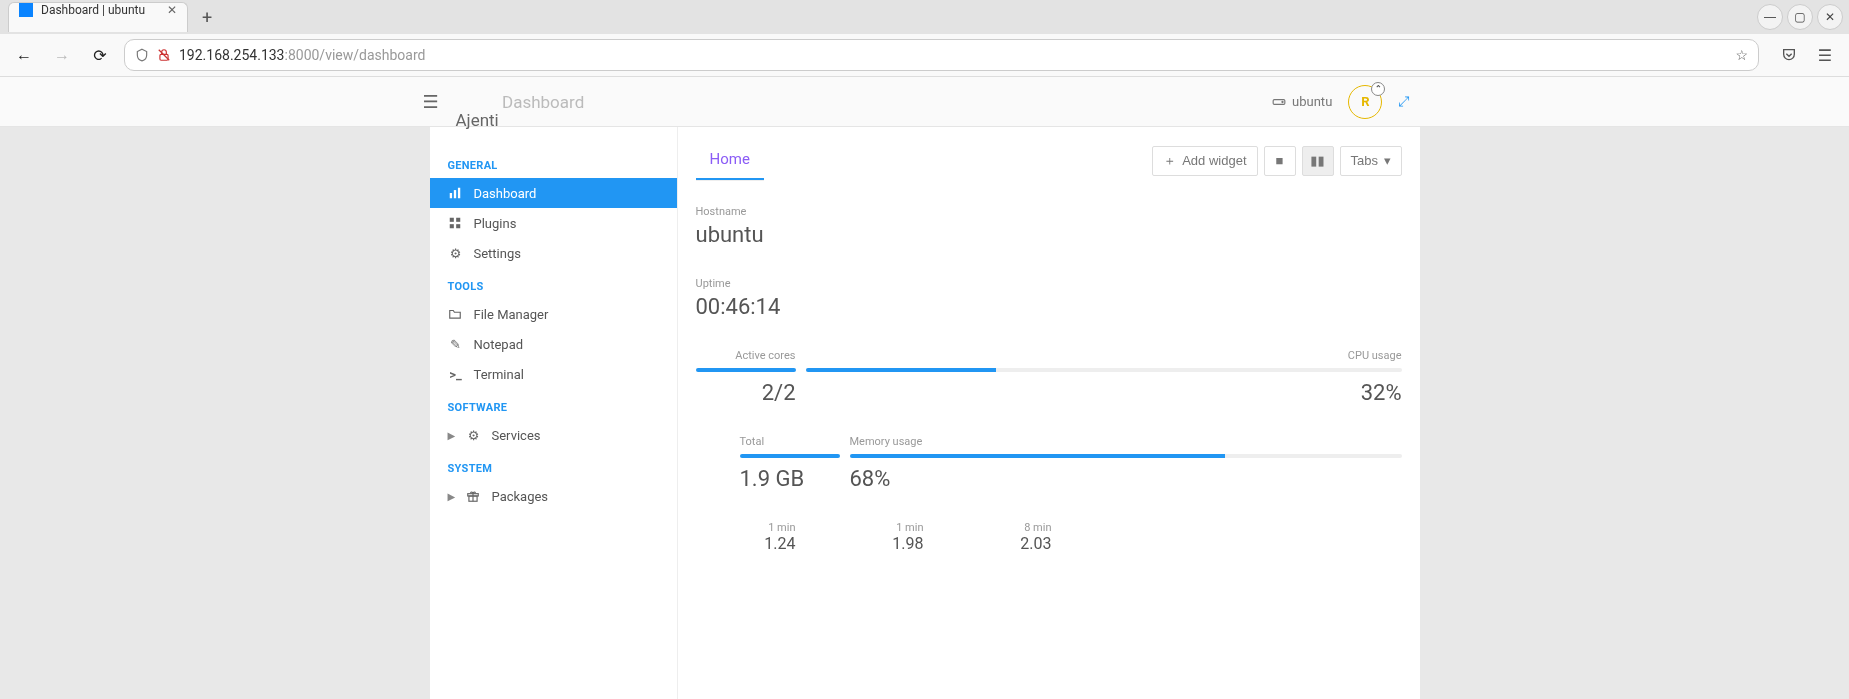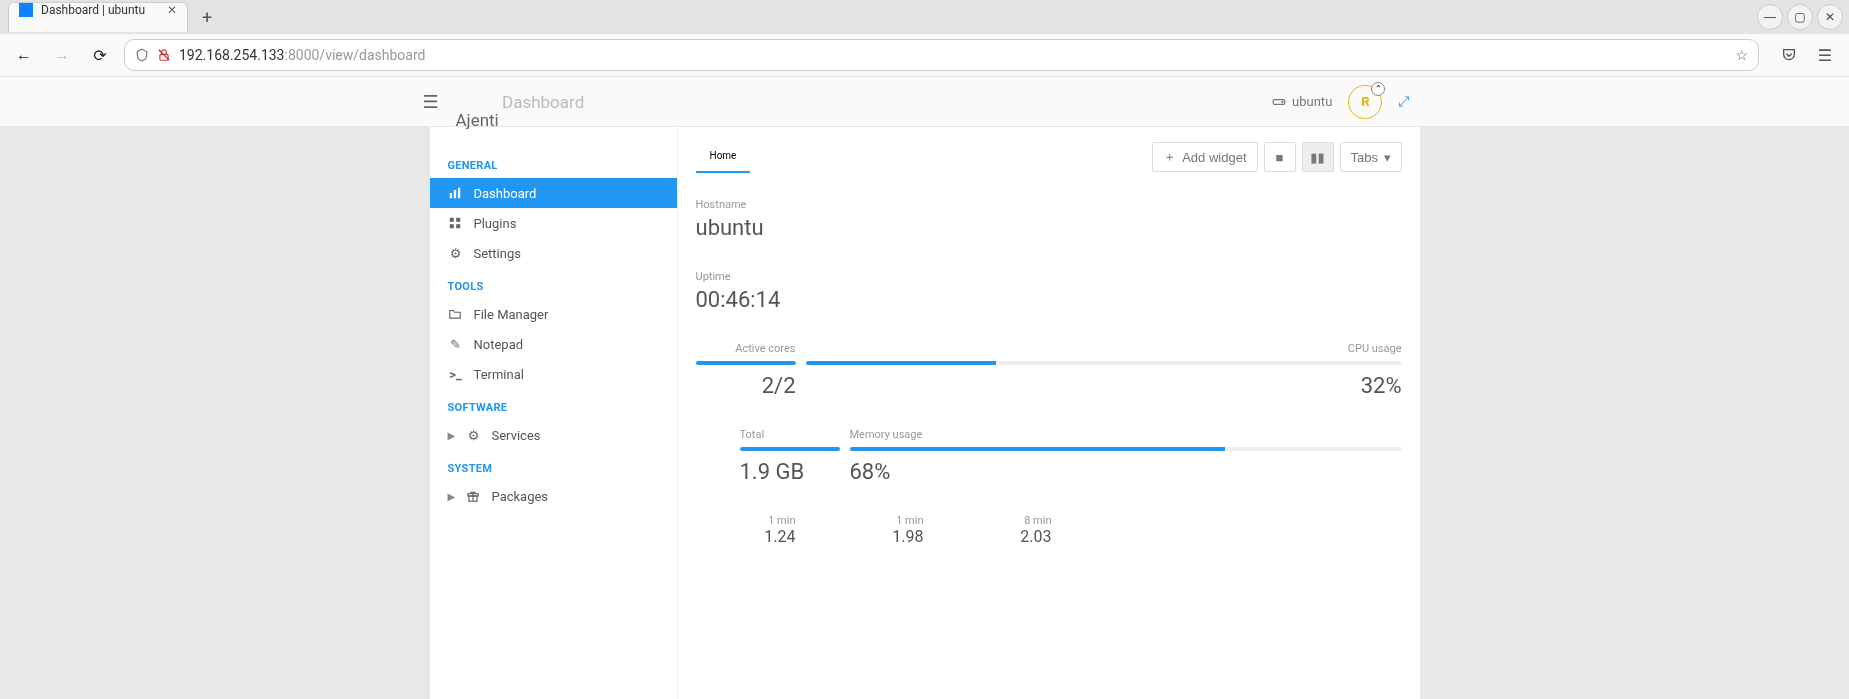--- a/index.html
+++ b/index.html
@@ -49,21 +49,21 @@
 .sb-item{ display:flex; align-items:center; gap:10px; height:30px; padding:0 18px; color:#555; cursor:pointer; font-size:13px;}
 .sb-item .chev{width:8px;color:#888;font-size:10px;}
 .sb-item.active{ background:#2196F3; color:#fff;}
 .sb-item.active .ic{color:#fff;}
 .sb-item .ic{width:16px;color:#666;text-align:center;}
 
 
 .content{ flex:1; padding:13px 18px;}
 .ctrl-row{display:flex;align-items:center;gap:8px;}
 .tabbar{display:flex;border-bottom:1px solid #eee;}
-.tabbar .tabitem{padding:10px 14px;font-size:10px;color:#000000;border-bottom:2px solid #2196F3;cursor:pointer;}
+.tabbar .tabitem{padding:10px 14px;font-size:15px;color:#8b5cf6;border-bottom:2px solid #2196F3;cursor:pointer;}
 .toolbar-right{margin-left:auto;display:flex;gap:6px;align-items:center;}
 .btn{height:30px;border:1px solid #ddd;background:#fff;border-radius:2px;padding:0 10px;display:flex;align-items:center;gap:6px;color:#777;cursor:pointer;font-size:13px;}
 .btn.icon-only{width:32px;justify-content:center;padding:0;}
 .btn.active{background:#eee;}
 
 .widgets{padding-top:24px;display:grid;grid-template-columns:1fr;gap:30px 60px;}
 .widget-label{font-size:11px;color:#999;margin-bottom:4px;}
 .widget-value{font-size:22px;color:#555;font-weight:400;}
 
 .row2{display:grid;grid-template-columns:100px 1fr;gap:10px;align-items:start;text-align:right;}

